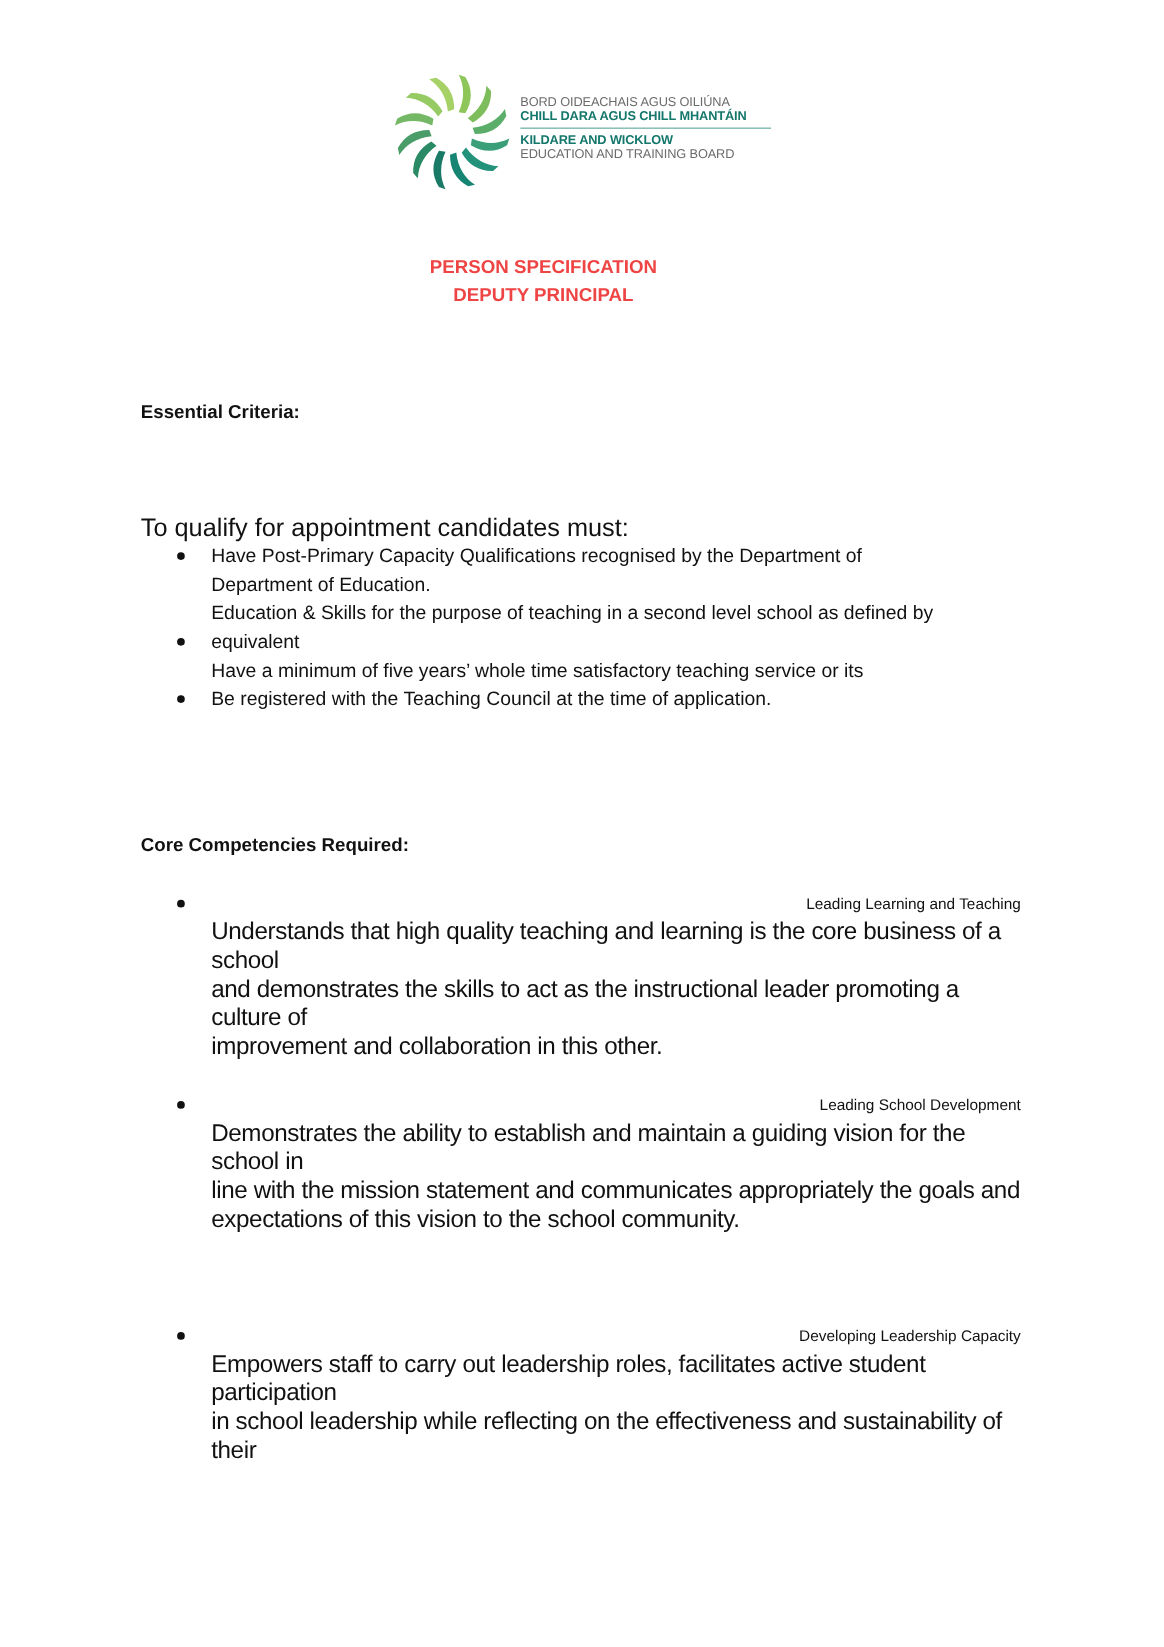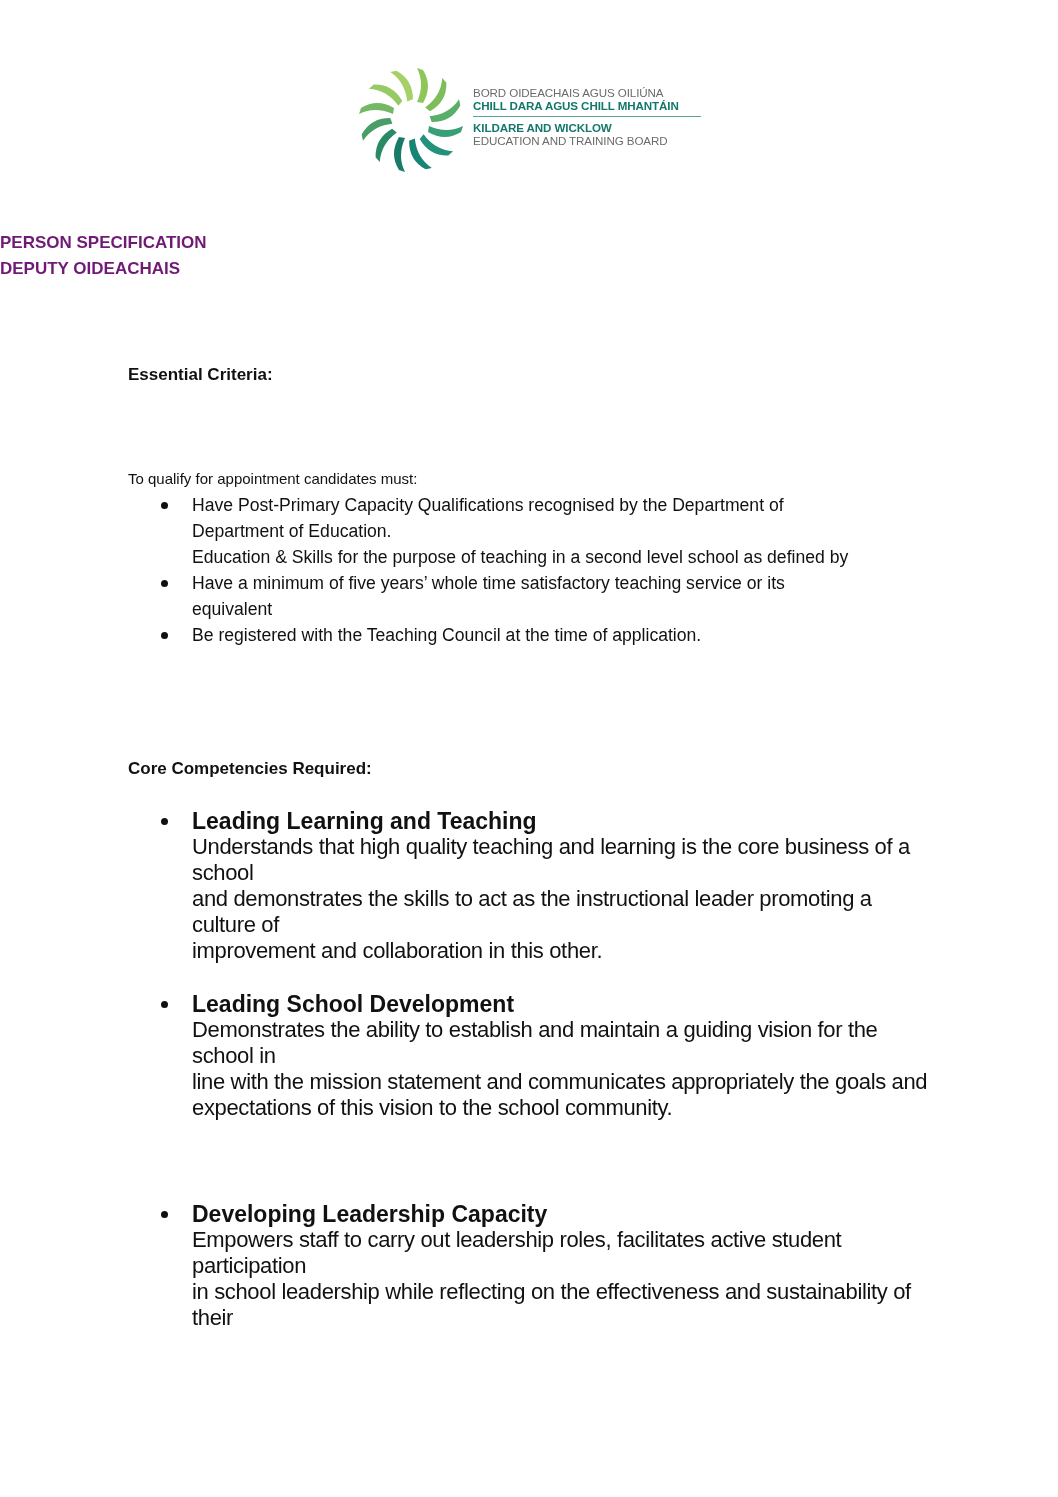--- a/index.html
+++ b/index.html
@@ -10,32 +10,32 @@
   
   .logo { position: absolute; left: 356px; top: 66px; width: 350px; height: 108px; }
   .logo-mark { position: absolute; left: 0; top: 0; width: 110px; height: 108px; }
   .logo-text { position: absolute; left: 117px; top: 20px; width: 232px; }
   .logo-line { white-space: nowrap; line-height: 13px; font-size: 11.6px; letter-spacing: -0.1px; }
   .logo-line.light { color: #6b6b6b; font-weight: normal; }
   .logo-line.bold { color: #14776b; font-weight: bold; font-size: 11.6px; }
   .logo-rule { height: 1px; background: #5aa59a; margin: 4px 0 4px 0; width: 228px; }
 
   
-  .title { position: absolute; left: 0; width: 988px; font-weight: bold;
-           font-size: 17px; line-height: 26px; color: #701a75; }
+  .title { position: absolute; left: 0; width: 988px; text-align: center; font-weight: bold;
+           font-size: 17px; line-height: 26px; color: #ef4444; }
   .title.t1 { top: 230px; }
   .title.t2 { top: 256px; }
 
   .heading { position: absolute; left: 128px; font-weight: bold; font-size: 17px; line-height: 26px; }
-  .text { position: absolute; left: 128px; font-size: 15px; line-height: 26px; }
+  .text { position: absolute; left: 128px; font-size: 23px; line-height: 26px; }
 
   .bullet-list { position: absolute; left: 128px; width: 800px; margin: 0; padding: 0; list-style: none; }
   .bullet-item { position: relative; padding-left: 64px; font-size: 17.6px; line-height: 26px; }
   .bullet-dot { position: absolute; left: 33px; top: 10px; width: 7px; height: 7px; border-radius: 50%; background: #111; }
-  .comp-title { font-weight: bold; font-size: 23px; }
+  .comp-title { font-weight: normal; font-size: 14px; text-align: right; }
   .comp-desc { font-size: 22px; letter-spacing: -0.35px; }
 </style>
 </head>
 <body>
 
 <div class="page">
 
   <div class="logo">
     <svg class="logo-mark" viewBox="-55 -54 110 108">
       <defs>
@@ -63,36 +63,36 @@
     <div class="logo-text">
       <div class="logo-line light">BORD OIDEACHAIS AGUS OILIÚNA</div>
       <div class="logo-line bold">CHILL DARA AGUS CHILL MHANTÁIN</div>
       <div class="logo-rule"></div>
       <div class="logo-line bold">KILDARE AND WICKLOW</div>
       <div class="logo-line light">EDUCATION AND TRAINING BOARD</div>
     </div>
   </div>
 
   <div class="title t1">PERSON SPECIFICATION</div>
-  <div class="title t2">DEPUTY OIDEACHAIS</div>
+  <div class="title t2">DEPUTY PRINCIPAL</div>
 
   <div class="heading" style="top:362px;">Essential Criteria:</div>
   <div class="text" style="top:466px;">To qualify for appointment candidates must:</div>
 
   <ul class="bullet-list" style="top:492px;">
     <li class="bullet-item">
       <span class="bullet-dot"></span>
       <div>Have Post-Primary Capacity Qualifications recognised by the Department of</div>
       <div>Department of Education.</div>
       <div>Education &amp; Skills for the purpose of teaching in a second level school as defined by</div>
     </li>
     <li class="bullet-item">
       <span class="bullet-dot"></span>
+      <div>equivalent</div>
       <div>Have a minimum of five years’ whole time satisfactory teaching service or its</div>
-      <div>equivalent</div>
     </li>
     <li class="bullet-item">
       <span class="bullet-dot"></span>
       <div>Be registered with the Teaching Council at the time of application.</div>
     </li>
   </ul>
 
   <div class="heading" style="top:756px;text-align:right;">Core Competencies Required:</div>
 
   <ul class="bullet-list" style="top:808px;">

